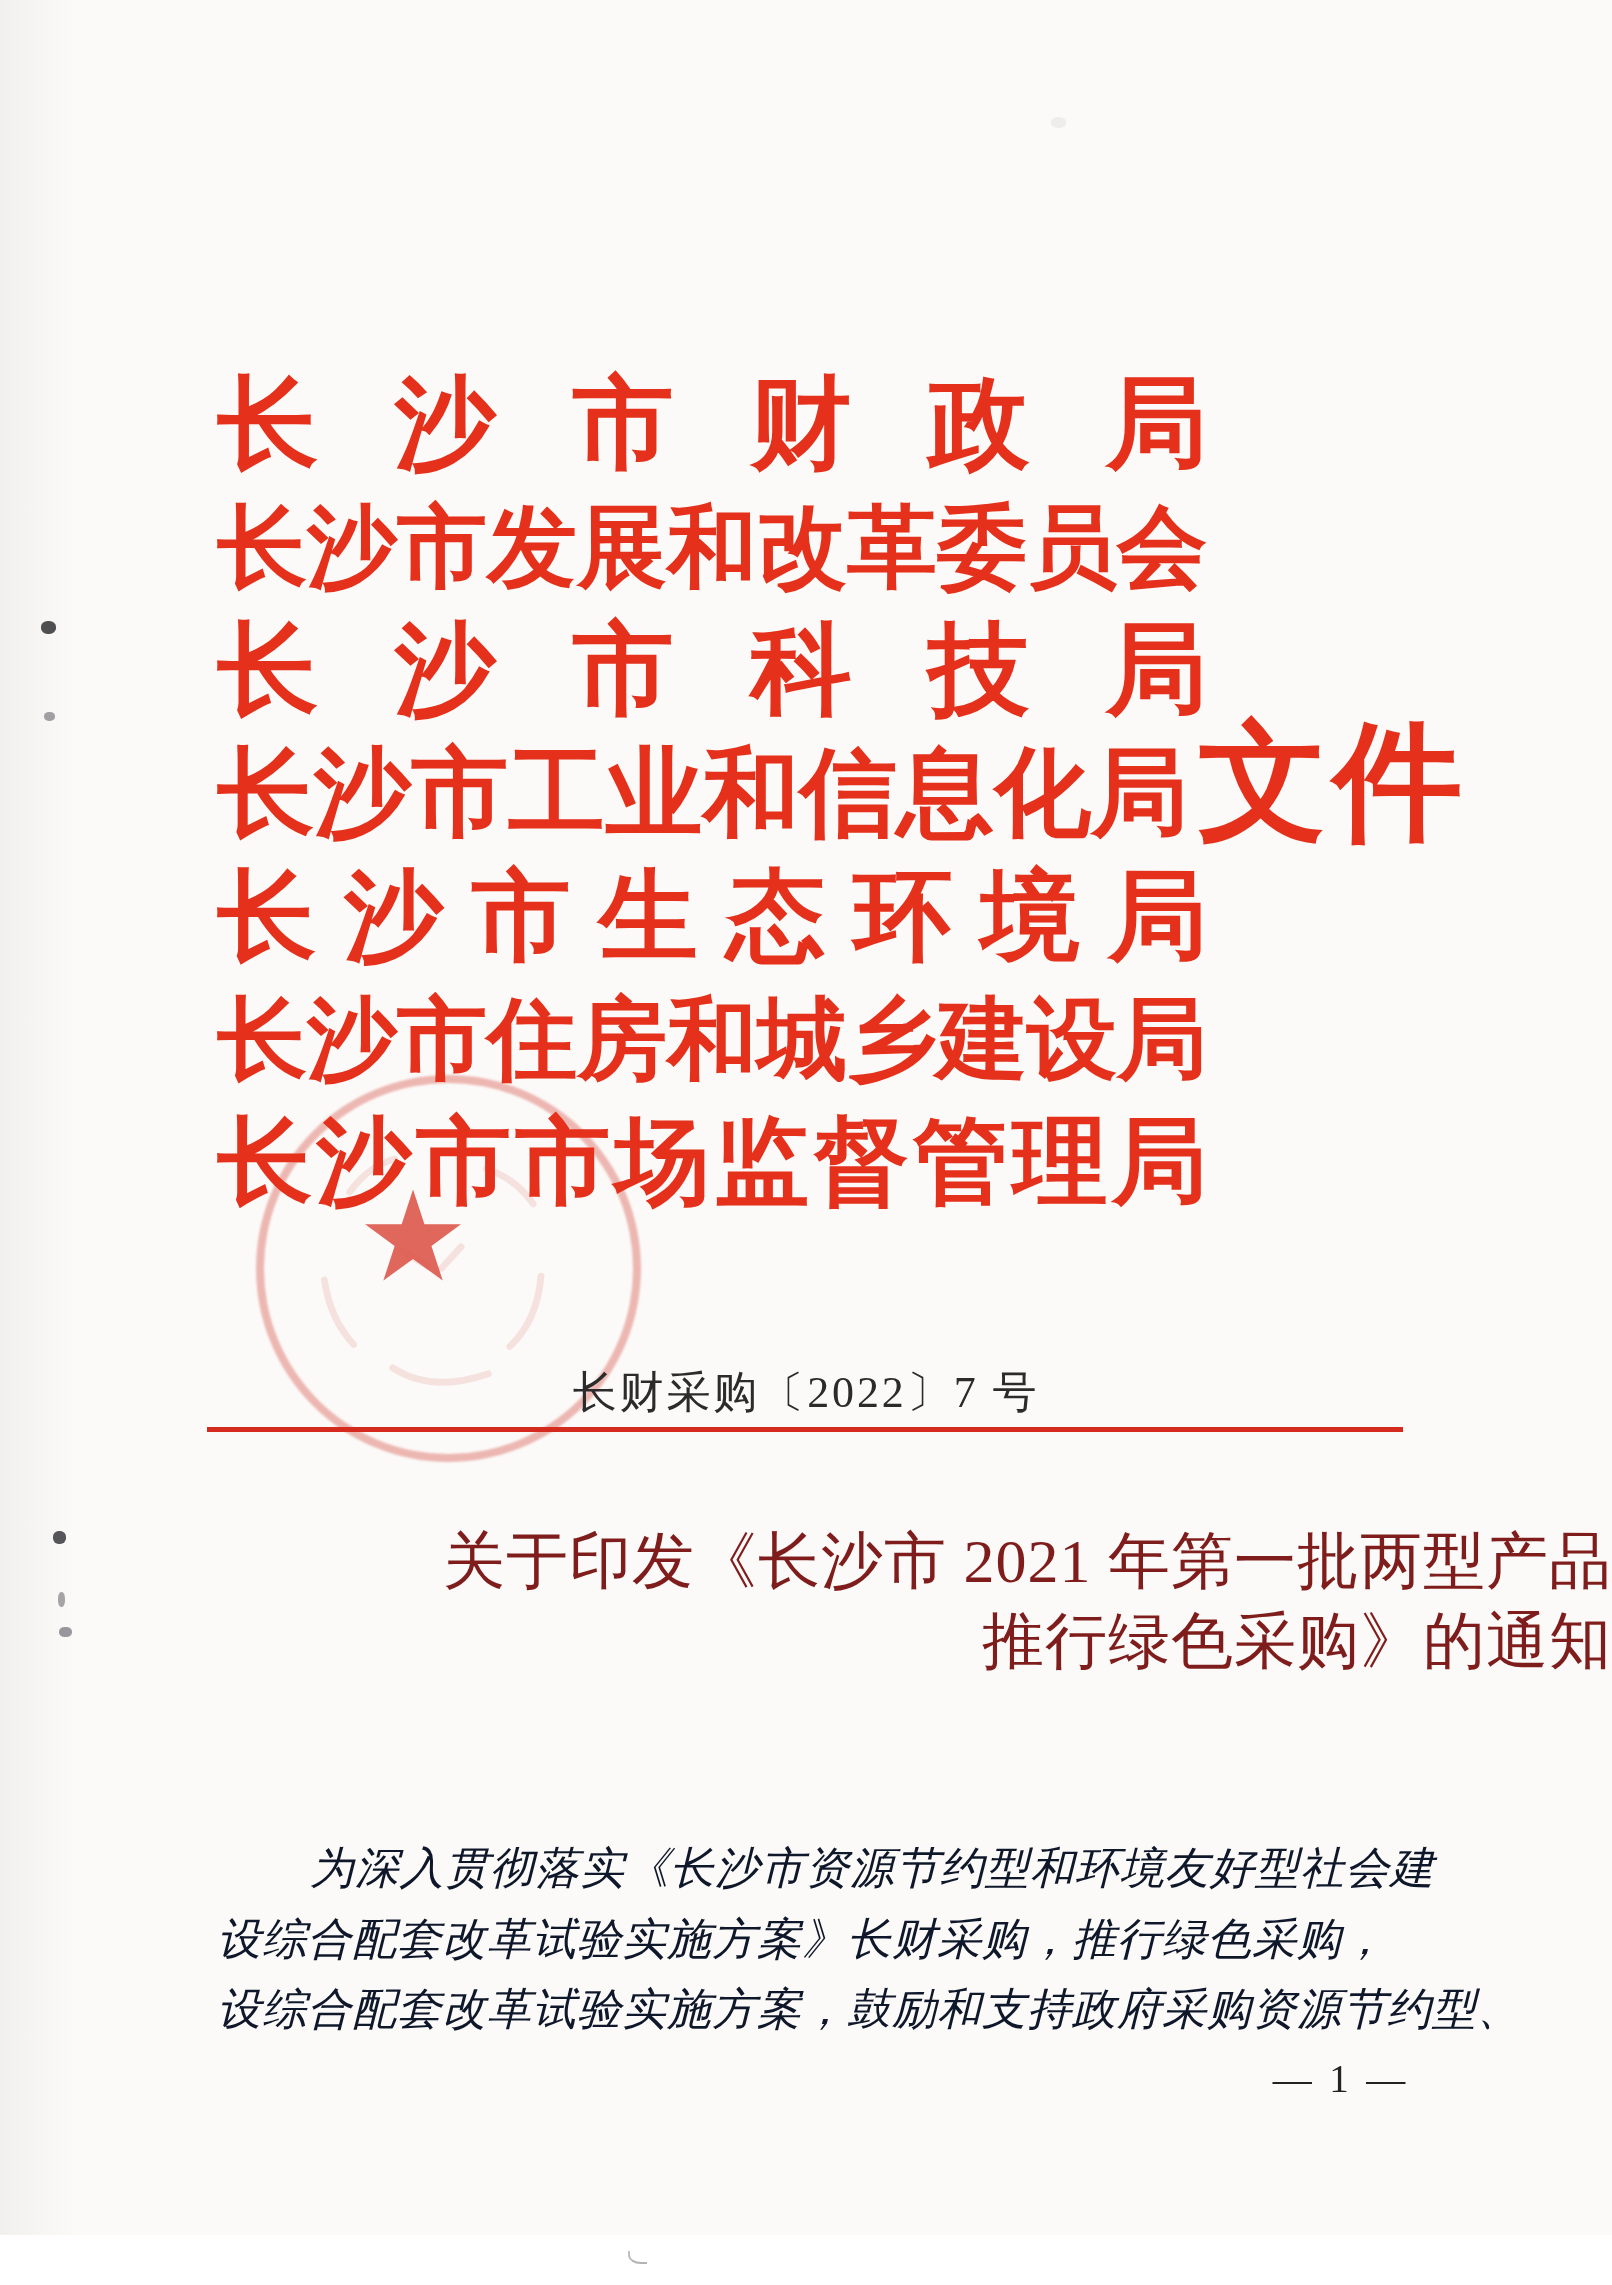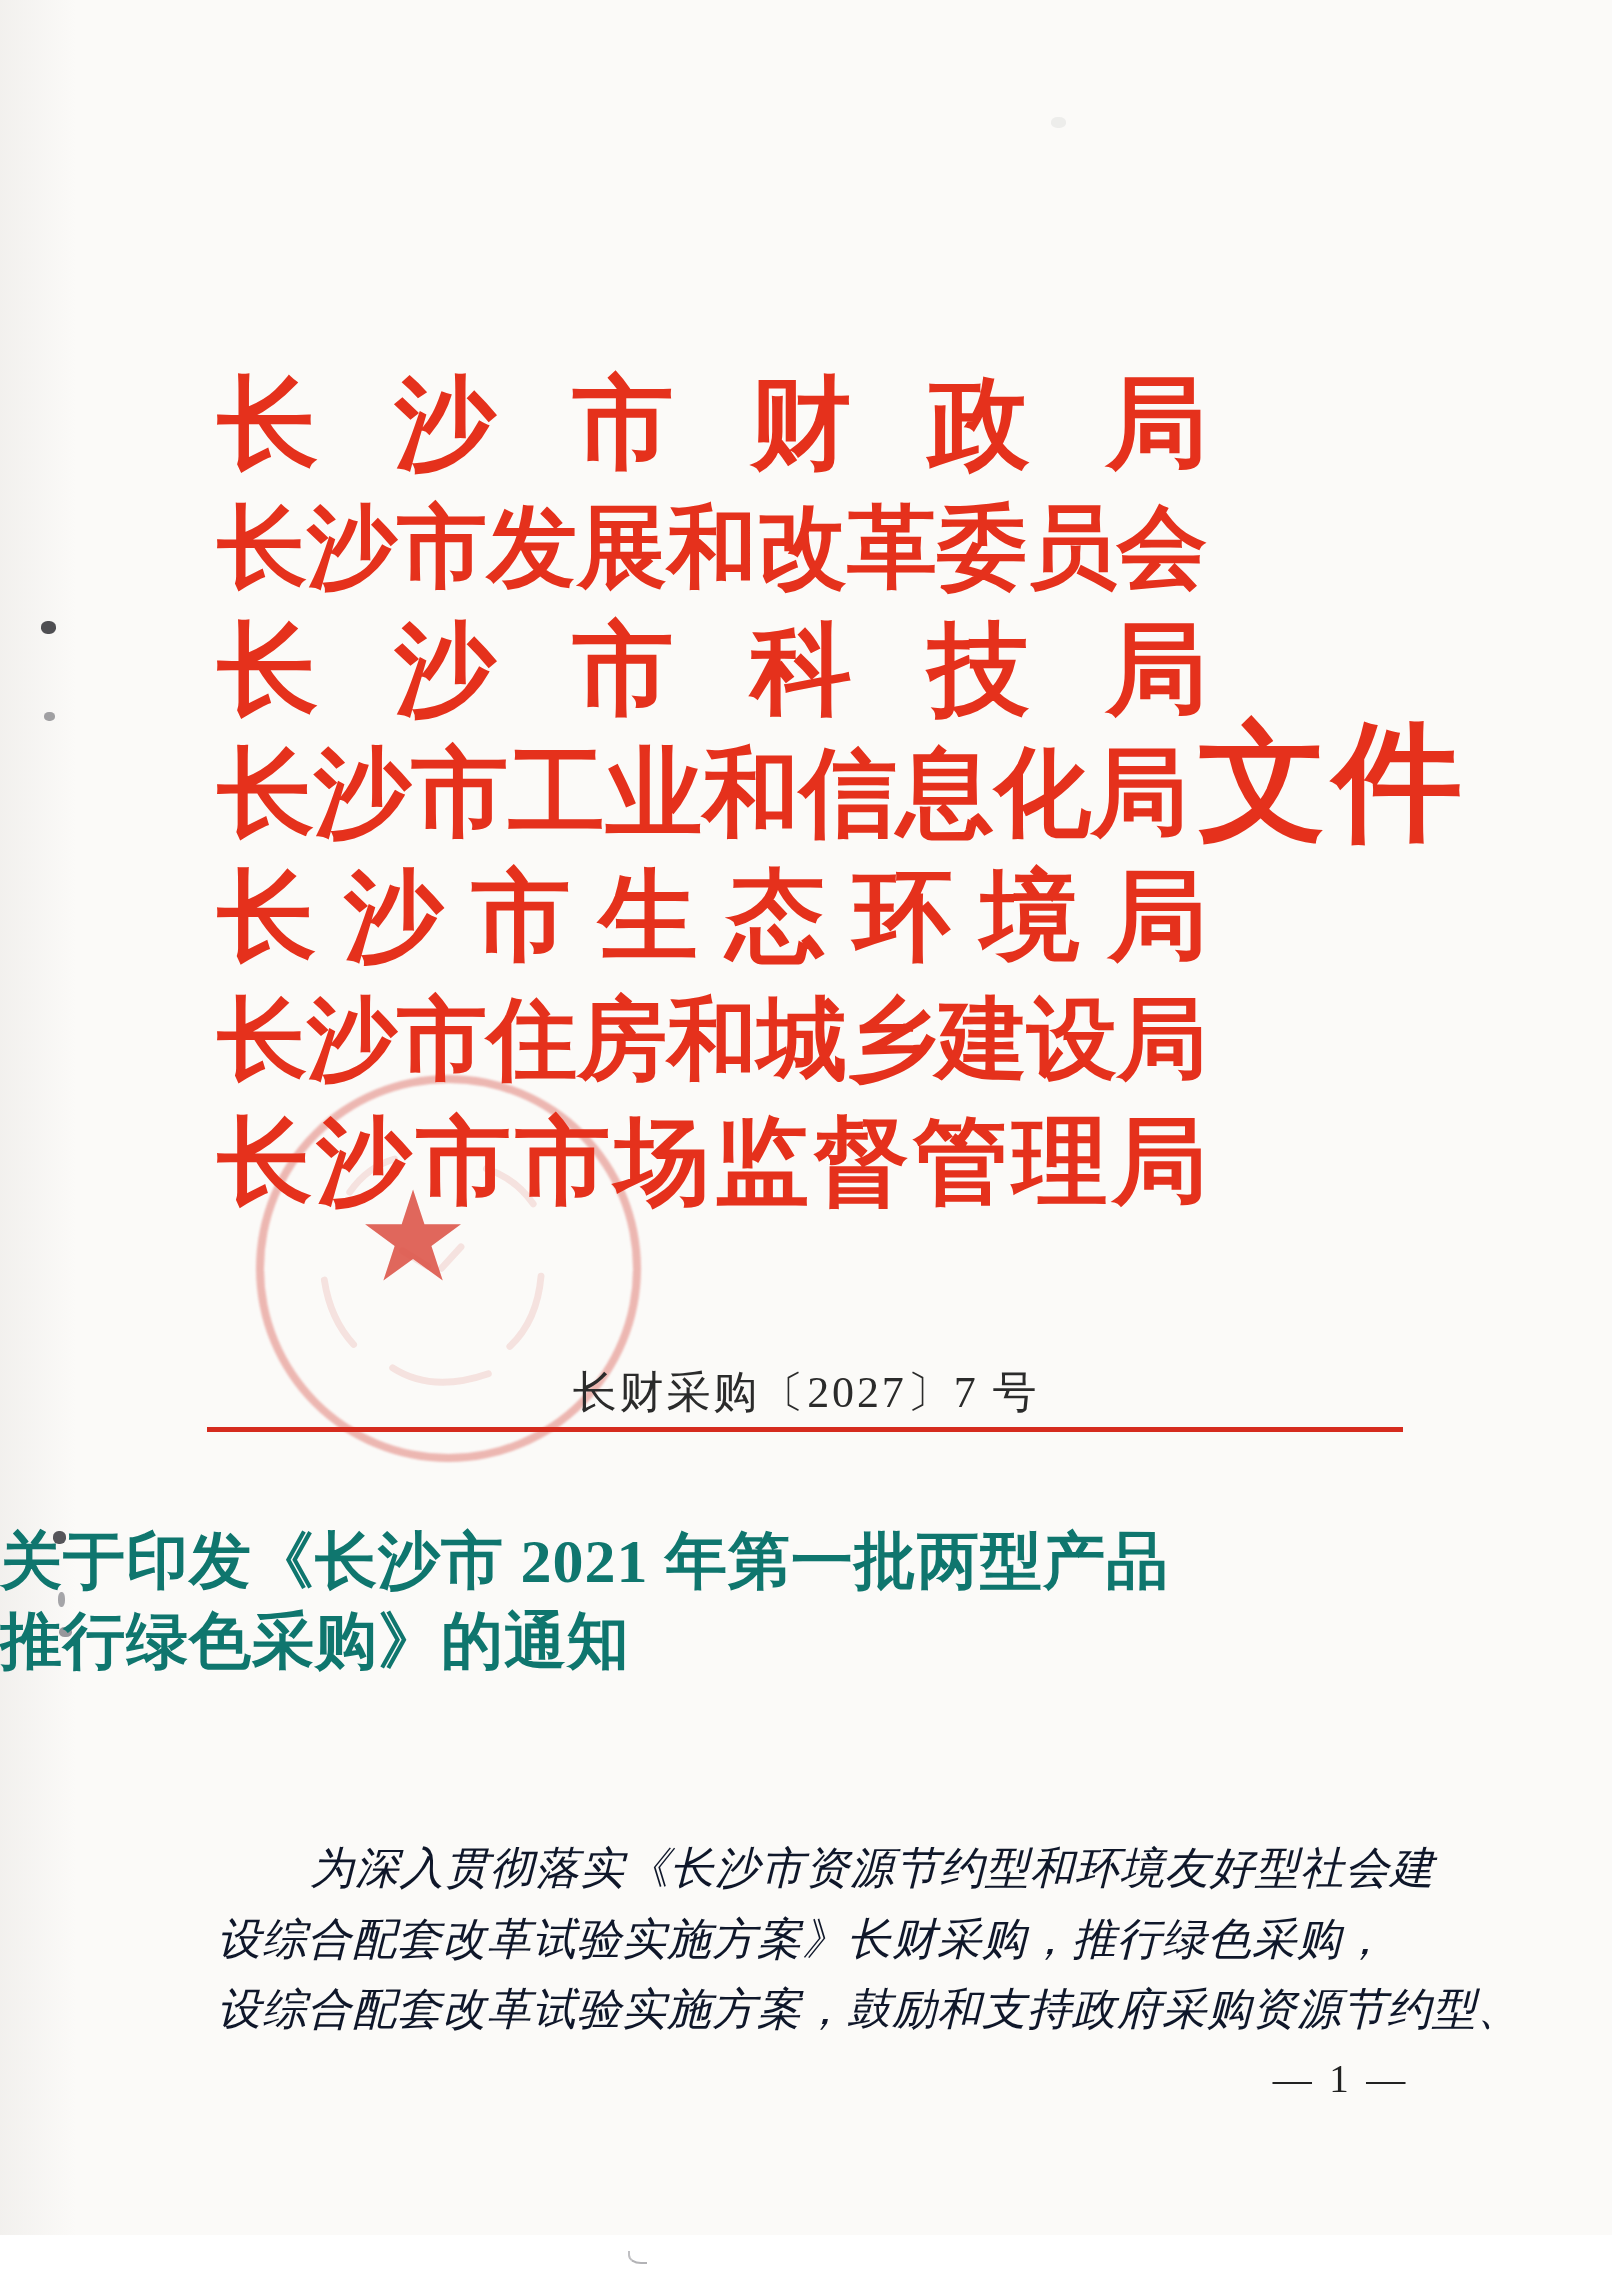--- a/index.html
+++ b/index.html
@@ -70,22 +70,22 @@
   }
   .red-rule{
     position:absolute;left:207px;top:1427px;width:1196px;height:4.9px;
     background:var(--rule_red,#d52b1e);
     z-index:3;
   }
 
   
   .title{
     position:absolute;left:0;top:1521px;width:1612px;
-    text-align:left;color:#0f766e;
-    font-size:62px;font-weight:bold;line-height:80px;
+    text-align:right;color:#7f1d1d;
+    font-size:62px;font-weight:normal;line-height:80px;
     letter-spacing:1px;
     z-index:3;
   }
 
   
   .salutation{
     position:absolute;left:217px;top:1753px;
     font-size:45px;color:#1c1c1c;letter-spacing:2px;z-index:3;
   }
   .body-line{
@@ -211,21 +211,21 @@
         <span>监</span>
         <span>督</span>
         <span>管</span>
         <span>理</span>
         <span>局</span>
       </div>
   </div>
 
   <div class="doc-word">文件</div>
 
-  <div class="doc-number">长财采购〔2027〕7 号</div>
+  <div class="doc-number">长财采购〔2022〕7 号</div>
 
   <div class="red-rule"></div>
 
   <div class="title">
     <div>关于印发《长沙市 2021 年第一批两型产品</div>
     <div>推行绿色采购》的通知</div>
   </div>
 
   <div class="body-line bl1">为深入贯彻落实《长沙市资源节约型和环境友好型社会建</div>
   <div class="body-line bl2">设综合配套改革试验实施方案》长财采购，推行绿色采购，</div>

